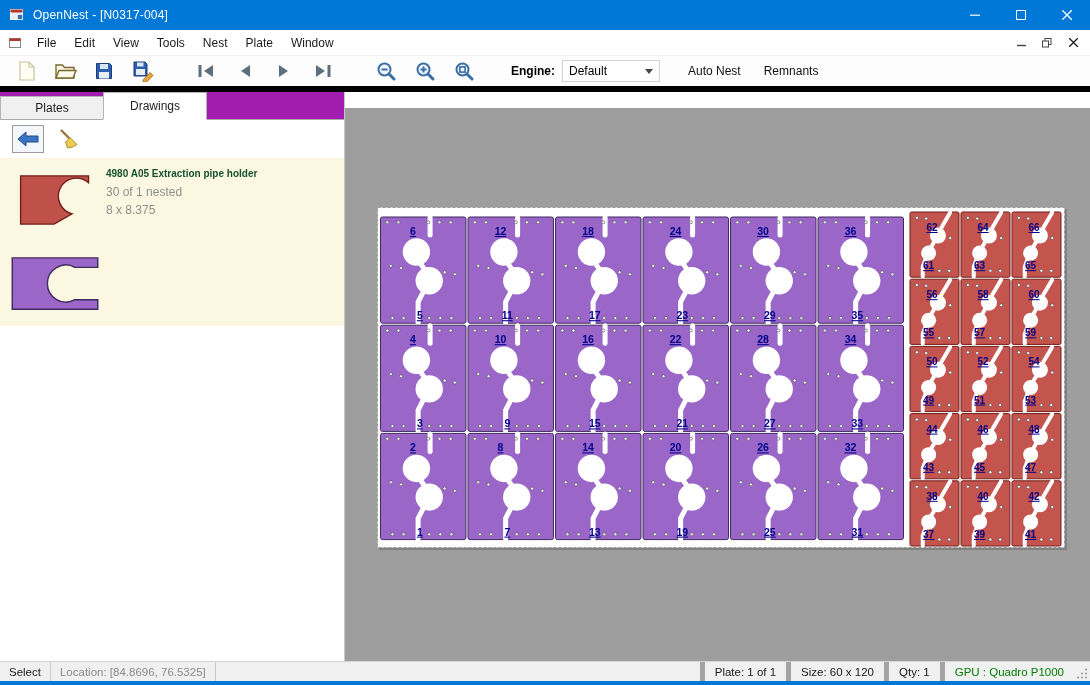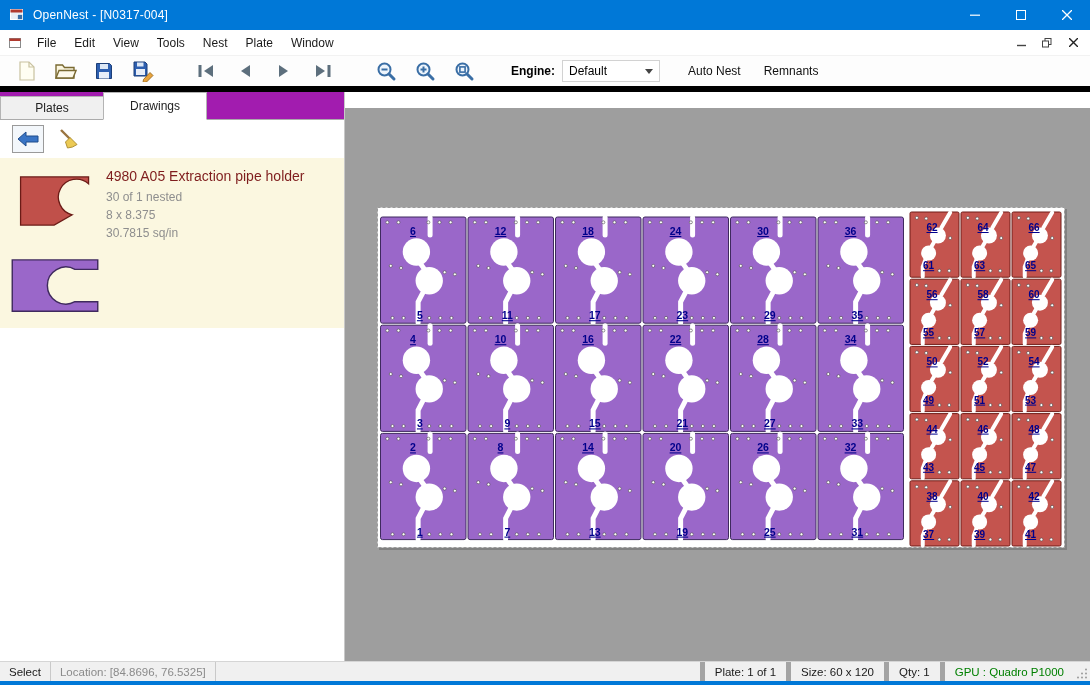--- a/index.html
+++ b/index.html
@@ -35,21 +35,21 @@
   .tab{height:23px;width:104px;display:flex;align-items:center;justify-content:center;font-size:12px;background:#f0f0f0;border:1px solid #b4b4b4;border-bottom:none;margin-left:-1px;color:#222}
   .tab:first-child{margin-left:0}
   .tab.active{height:28px;background:#fff;margin-bottom:-1px;border-bottom:1px solid #fff;z-index:2}
   .panel-toolbar{flex:0 0 38px;display:flex;align-items:center;padding:4px 12px;gap:9px}
   .pt-btn{width:32px;height:28px;display:flex;align-items:center;justify-content:center}
   .pt-btn.framed{border:1px solid #9a9a9a;background:#f3f7fb}
   .parts-list{}
   .part-item{display:flex;background:#fbf7e0;min-height:84px;padding:2px 4px}
   .thumb-box{flex:0 0 102px;display:flex;align-items:center;justify-content:center}
   .part-text{padding-top:8px}
-  .part-title{font-size:14px;font-weight:normal;color:#7f1d1d;margin-bottom:4px}
+  .part-title{font-size:10px;font-weight:bold;color:#14532d;margin-bottom:4px}
   .part-line{font-size:12px;color:#8e8e8e;line-height:18px}
 
   
   .canvas{flex:1;position:relative;background:#fff;overflow:hidden}
   .canvas-gray{position:absolute;left:0;right:0;top:16px;bottom:0;background:#9e9e9e}
   .plate{position:absolute;left:32px;top:99px;width:688px;height:341px;box-shadow:2px 2px 0 rgba(0,0,0,.18)}
   .plate svg{display:block}
   .plate text{font-family:"Liberation Sans",sans-serif}
 
   
@@ -241,21 +241,20 @@
         <div class="part-item">
           <div class="thumb-box">
             <svg width="74" height="60" viewBox="0 0 86 62">
               <path d="M3 3 L82 3 L82 11 A21 21 0 1 0 63 47 L42 59 L3 59 Z" stroke="#6b1b16" stroke-width="1.5" fill="#c0504a"></path>
             </svg>
           </div>
           <div class="part-text">
             <div class="part-title">4980 A05 Extraction pipe holder</div>
             <div class="part-line">30 of 1 nested</div>
             <div class="part-line">8 x 8.375</div>
-            <div class="part-line">30.7815 sq/in</div>
           </div>
         </div>
         <div class="part-item">
           <div class="thumb-box">
             <svg width="90" height="57" viewBox="0 0 94 60">
               <path d="M2 2 L92 2 L92 12 L68 12 A19.5 19.5 0 1 0 68 46 L92 46 L92 56 L2 56 Z" stroke="#3f2a5e" stroke-width="1.5" fill="#9a67c9"></path>
             </svg>
           </div>
         </div>
       </div>

